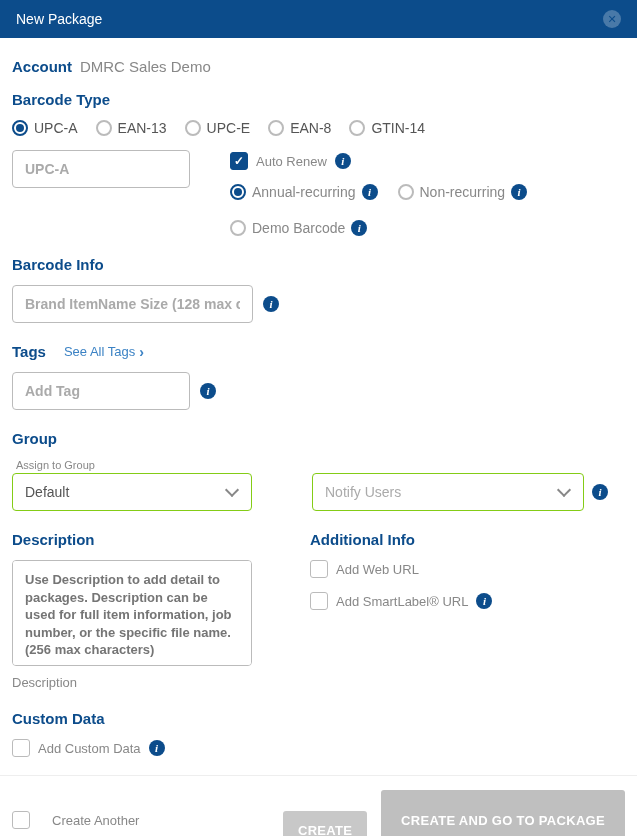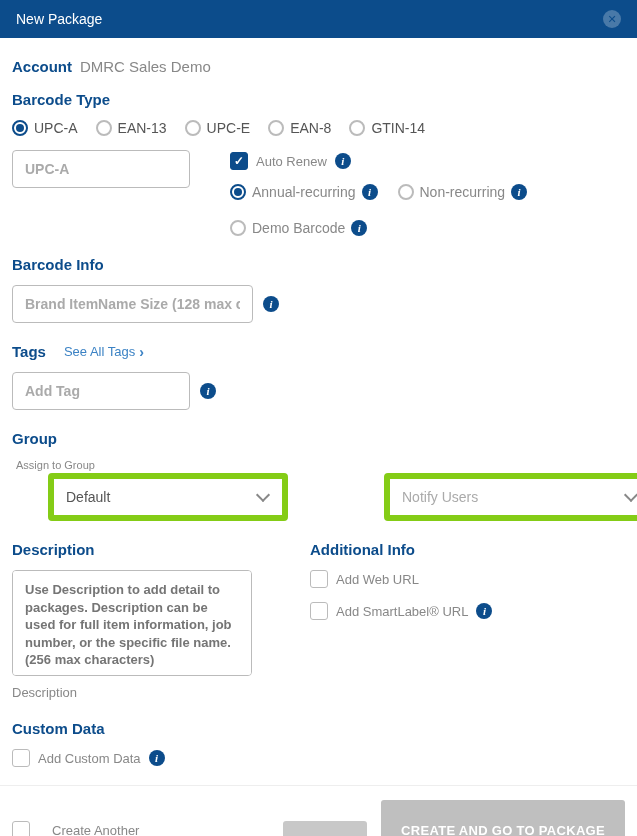--- a/index.html
+++ b/index.html
@@ -31,21 +31,21 @@
   .info-icon { width:16px; height:16px; border-radius:50%; background:#0C4C8B; color:#fff; font-size:11px; font-weight:700; display:inline-flex; align-items:center; justify-content:center; font-style: italic; font-family: Georgia, serif; cursor:pointer; flex-shrink:0;}
   .sec { margin-bottom: 20px; }
   .field-with-icon { display:flex; align-items:center; gap:10px; }
   .bi-input { width: 241px; }
   .tags-header { display:flex; align-items:center; gap:18px; margin-bottom:12px; }
   .see-all { color:#3B82C4; font-size:13px; display:flex; align-items:center; gap:4px; cursor:pointer;}
   .chev { font-size:14px; font-weight:bold; }
   .group-row { display:flex; gap:60px; align-items:flex-end; }
   .select-wrap { position:relative; }
   .select-label { font-size:11px; color:#888; margin-bottom:2px; margin-left:4px; display:block;}
-  .select { border:6px solid #84cc16; border-radius:4px; padding:10px 36px 10px 12px; font-size:14px; color:#555; width:240px; cursor:pointer; position:relative;margin-left:36px; }
+  .select { border:1px solid #84cc16; border-radius:4px; padding:10px 36px 10px 12px; font-size:14px; color:#555; width:240px; cursor:pointer; position:relative; }
   .select.placeholder { color:#aaa; font-weight:500; }
   .select::after { content:""; position:absolute; right:14px; top:50%; width:8px; height:8px; border-right:2px solid #888; border-bottom:2px solid #888; transform: translateY(-70%) rotate(45deg); }
   .notify-wrap { display:flex; align-items:center; gap:8px; }
   .two-col { display:flex; gap:58px; align-items:flex-start;}
   .col { flex:0 0 auto; }
   .desc-area { width:240px; height:106px; border:1px solid #bbb; border-radius:4px; padding:10px 12px; font-size:13px; color:#aaa; font-weight:600; line-height:1.35; resize:none; font-family:inherit; }
   .helper { font-size:13px; color:#888; margin-top:6px; }
   .addl-list { display:flex; flex-direction:column; gap:14px; margin-top:6px;}
   .footer { border-top:1px solid #eee; padding:14px 12px; display:flex; align-items:center; justify-content:space-between; }
   .footer-left { display:flex; align-items:center; gap:22px; }

